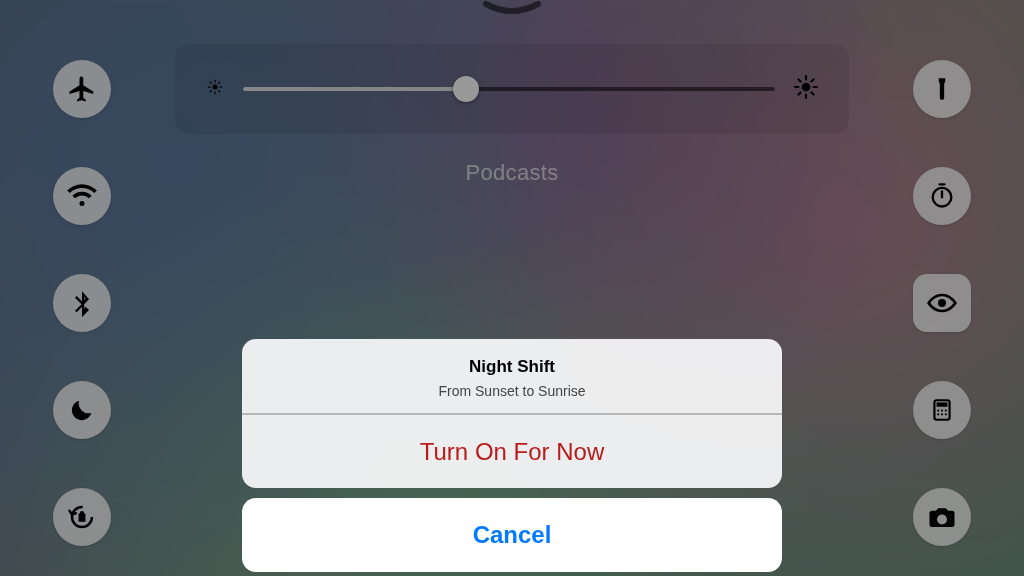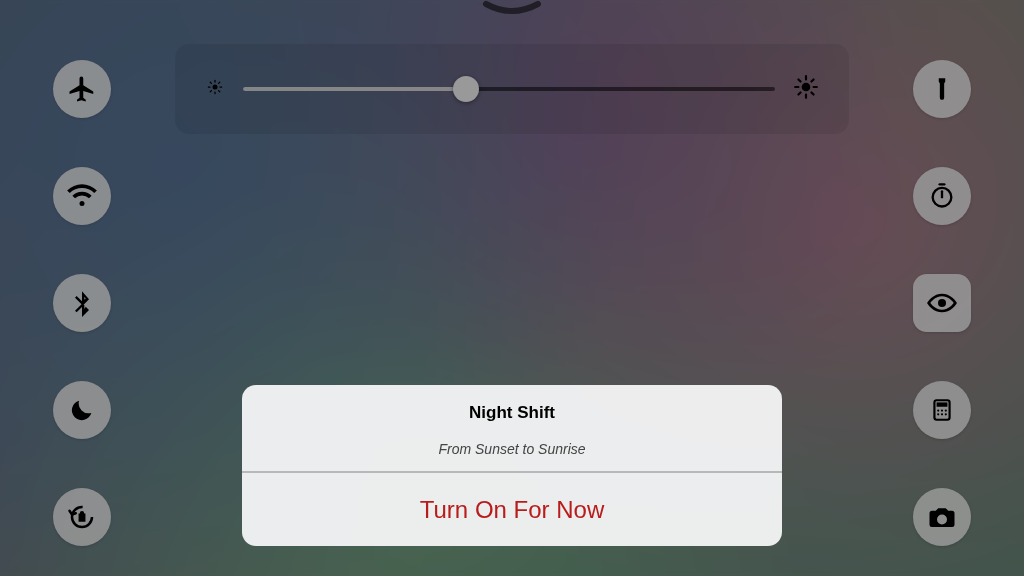--- a/index.html
+++ b/index.html
@@ -70,36 +70,36 @@
   }
 
   
   .dim {
     position:absolute; inset:0; background: rgba(0,0,0,0.4);
   }
 
   
   .sheet {
     position:absolute; left:50%; transform:translateX(-50%);
-    width: 540px; bottom: 20px;
+    width: 540px; bottom: 4px;
   }
   .sheet-group {
     background: rgba(247,247,248,0.94);
     border-radius: 14px;
     overflow:hidden;
     margin-bottom: 10px;
     backdrop-filter: blur(8px);
   }
   .sheet-header {
     padding: 18px 20px 14px;
     text-align:center;
     border-bottom: 0.5px solid rgba(120,120,120,0.45);
   }
   .sheet-title { font-size: 17px; font-weight:600; color:#000; }
-  .sheet-sub   { font-size: 14px; color:#444; margin-top:18px;font-style:italic; }
+  .sheet-sub   { font-size: 14px; color:#444; margin-top:6px; }
   .sheet-option {
     height: 74px;
     display:flex; align-items:center; justify-content:center;
     font-size: 24px; color:#b91c1c; font-weight:400;
     border-top: 0.5px solid rgba(120,120,120,0.45);
     cursor:pointer;
   }
   .sheet-option:first-of-type { border-top:none; }
   .sheet-cancel {
     background:#fff; border-radius:14px;
@@ -230,26 +230,28 @@
     <span class="sun">
       <svg width="26" height="26" viewBox="0 0 24 24">
           <circle cx="12" cy="12" r="4" fill="#000"></circle>
           <g stroke="#000" stroke-width="2" stroke-linecap="round">
             <path d="M12 2v3M12 19v3M2 12h3M19 12h3M5 5l2 2M17 17l2 2M5 19l2-2M17 7l2-2"></path>
           </g>
         </svg>
     </span>
   </div>
 
+  <div class="podcasts">Podcasts</div>
 
 </div>
 
 <div class="dim"></div>
 
 <div class="sheet">
   <div class="sheet-group">
     <div class="sheet-header">
       <div class="sheet-title">Night Shift</div>
       <div class="sheet-sub">From Sunset to Sunrise</div>
     </div>
     <div class="sheet-option">Turn On For Now</div>
   </div>
+  <div class="sheet-cancel">Cancel</div>
 </div>
 
 </body></html>

